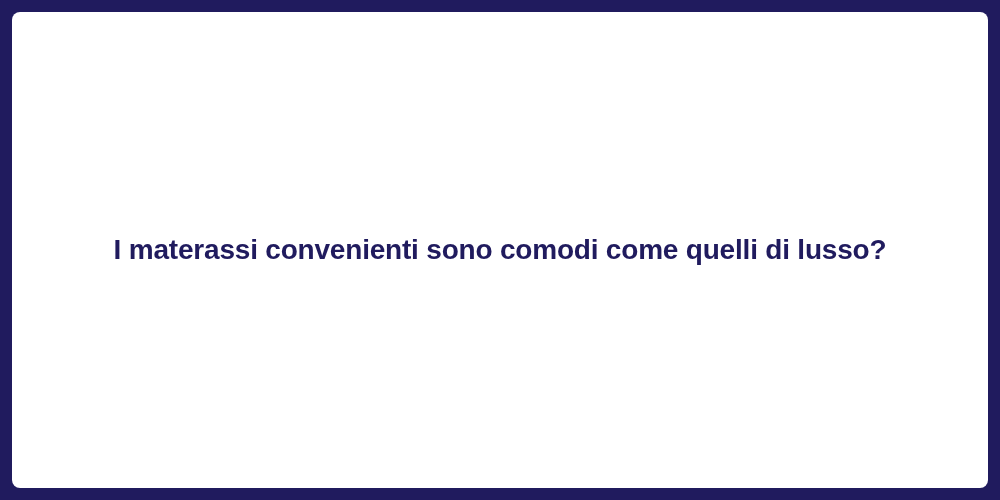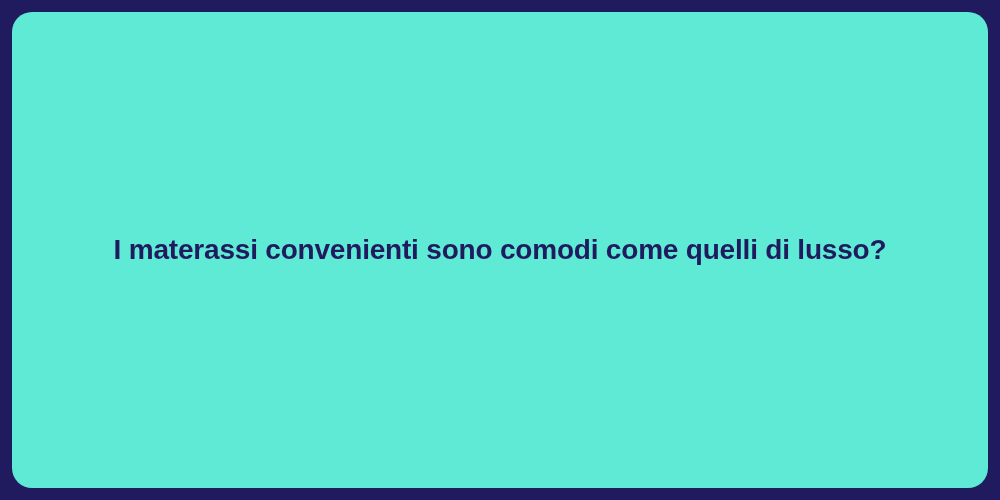--- a/index.html
+++ b/index.html
@@ -20,22 +20,22 @@
     width: 1000px;
     height: 500px;
     background: #201B5E;
     padding: 12px;
   }
 
   #card-surface {
     box-sizing: border-box;
     width: 100%;
     height: 100%;
-    background: #5eead4;
-    border-radius: 20px;
+    background: #ffffff;
+    border-radius: 8px;
     display: flex;
     align-items: center;
     justify-content: center;
     padding: 0 60px;
   }
 
   #headline {
     margin: 0;
     color: #201B5E;
     font-family: "Liberation Sans", sans-serif;

